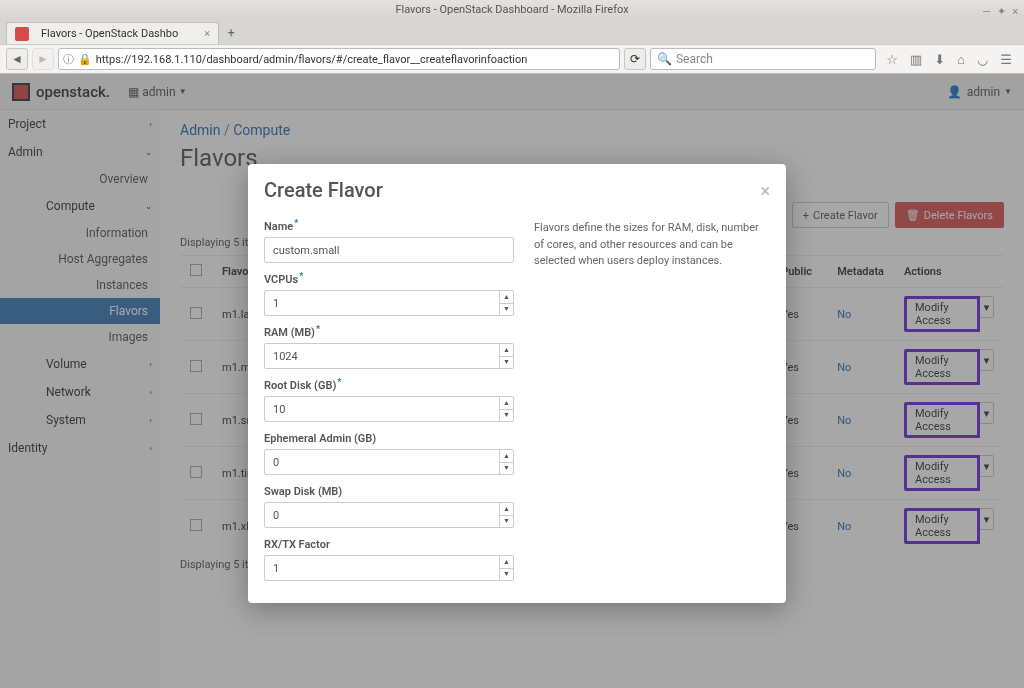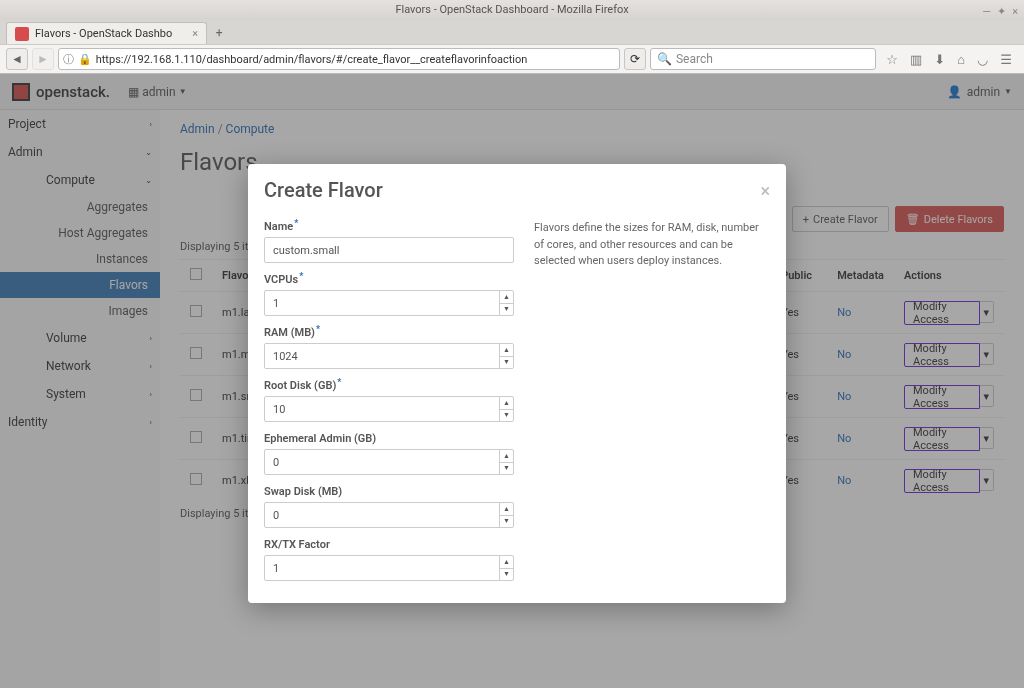--- a/index.html
+++ b/index.html
@@ -1,21 +1,21 @@
 <!DOCTYPE html>
 <html><head>
 <meta charset="utf-8">
 <style>
 *{box-sizing:border-box;margin:0;padding:0;font-family:-apple-system,BlinkMacSystemFont,"Segoe UI",Roboto,sans-serif}
 body{background:#d9d7d5;font-size:12px;color:#333;overflow:hidden;width:1024px;height:688px;position:relative}
 
 .win-title{height:20px;background:linear-gradient(#e4e1de,#d6d3d0);text-align:center;font-size:11px;color:#555;line-height:20px;position:relative}
 .win-ctrl{position:absolute;right:6px;top:2px;display:flex;gap:6px;color:#888}
 .tab-strip{height:24px;background:#d8d6d3;display:flex;align-items:flex-end;padding-left:6px}
-.browser-tab{background:#f0eeeb;height:22px;border-radius:3px 3px 0 0;padding:0 8px;display:flex;align-items:center;gap:6px;font-size:11px;border:1px solid #c0beba;border-bottom:none}
+.browser-tab{background:#f0eeeb;height:22px;border-radius:3px 3px 0 0;padding:0 8px;display:flex;align-items:center;gap:12px;font-size:11px;border:1px solid #c0beba;border-bottom:none}
 .browser-tab .fav{width:14px;height:14px;background:#d64c4c;border-radius:2px}
 .browser-tab .x{margin-left:14px;color:#888}
 .new-tab{width:24px;height:22px;display:flex;align-items:center;justify-content:center;color:#666}
 
 .urlrow{height:30px;background:#f5f3f1;border-top:1px solid #ccc;border-bottom:1px solid #bbb;display:flex;align-items:center;padding:0 6px;gap:4px}
 .navbtn{width:22px;height:22px;border:1px solid #c8c6c3;border-radius:3px;background:#efedeb;display:flex;align-items:center;justify-content:center;color:#666}
 .urlbox{flex:0 0 562px;height:22px;border:1px solid #bdbbba;border-radius:3px;background:#fff;display:flex;align-items:center;padding:0 4px;gap:4px;font-size:11px}
 .urlbox .txt{flex:1;white-space:nowrap;overflow:hidden}
 .reload{width:22px;height:22px;border:1px solid #c8c6c3;border-radius:3px;background:#efedeb;display:flex;align-items:center;justify-content:center}
 .searchbox{flex:1;height:22px;border:1px solid #bdbbba;border-radius:3px;background:#fff;display:flex;align-items:center;padding:0 6px;gap:4px;color:#888}
@@ -30,34 +30,34 @@
 .osuser{margin-left:auto;display:flex;align-items:center;gap:4px;color:#555;font-size:12px}
 
 .layout{display:flex;height:578px}
 .sidebar{width:160px;background:#f9f9f9;font-size:12px}
 .side-sec{height:28px;display:flex;align-items:center;padding:0 8px;color:#333;justify-content:space-between}
 .side-sub{height:26px;display:flex;align-items:center;justify-content:flex-end;padding-right:12px;color:#555}
 .side-sub.sel{background:#3678b5;color:#fff}
 .side-indent{padding-left:46px;justify-content:space-between}
 
 .main{flex:1;background:#fff;padding:12px 20px}
-.bc{font-size:12px;color:#888;margin-bottom:12px}
+.bc{font-size:14px;color:#888;margin-bottom:6px}
 .bc a{color:#2a6db5;text-decoration:none}
 .h1{font-size:24px;font-weight:400;color:#555;margin:6px 0 30px}
 .toolbar{display:flex;justify-content:flex-end;gap:6px;margin-bottom:8px}
 .tb-search{width:26px;height:26px;border:1px solid #ccc;border-radius:2px;display:flex;align-items:center;justify-content:center}
 .btn{height:26px;border:1px solid #ccc;border-radius:2px;padding:0 10px;display:flex;align-items:center;font-size:11px;background:#fff;color:#555;gap:4px}
 .btn.danger{background:#d9534f;border-color:#d9534f;color:#fff}
 .count{font-size:11px;color:#555;margin:6px 0}
 table{width:100%;border-collapse:collapse;font-size:11px}
 th,td{text-align:left;padding:8px 10px;border-top:1px solid #eee}
 th{color:#333;font-weight:600}
 .cb{width:12px;height:12px;border:1px solid #aaa;display:inline-block}
 .act-btn{display:inline-flex}
-.act-btn .l{border:1px solid #6d28d9;border-radius:2px 0 0 2px;height:24px;padding:0 8px;display:flex;align-items:center;font-size:11px}
+.act-btn .l{border:3px solid #6d28d9;border-radius:2px 0 0 2px;height:36px;padding:0 8px;display:flex;align-items:center;font-size:11px}
 .act-btn .r{border:1px solid #ccc;border-left:none;border-radius:0 2px 2px 0;height:22px;width:18px;display:flex;align-items:center;justify-content:center}
 .link{color:#2a6db5}
 
 .overlay{position:absolute;inset:0;background:rgba(60,60,60,.45)}
 .modal{position:absolute;left:248px;top:90px;width:538px;background:#fff;border-radius:4px;box-shadow:0 6px 28px rgba(0,0,0,.3)}
 .mhead{padding:14px 16px;display:flex;align-items:center;justify-content:space-between}
 .mhead h2{font-size:20px;font-weight:500;color:#555}
 .mhead .close{color:#bbb;font-size:18px}
 .mtabs{display:flex;gap:0;padding:0 12px 8px}
 .mtab{padding:7px 14px;font-size:12px;border-radius:3px;color:#2a6db5}
@@ -140,26 +140,29 @@
   <div class="layout">
     <div class="sidebar">
       <div class="side-sec">
           <span>Project</span>
           <span class="caret">›</span>
         </div>
       <div class="side-sec">
           <span>Admin</span>
           <span class="caret">⌄</span>
         </div>
+      <div class="side-sub">
+          <span>Overview</span>
+        </div>
       <div class="side-sec side-indent">
           <span>Compute</span>
           <span class="caret">⌄</span>
         </div>
       <div class="side-sub">
-          <span>Aggregates</span>
+          <span>Information</span>
         </div>
       <div class="side-sub">
           <span>Host Aggregates</span>
         </div>
       <div class="side-sub">
           <span>Instances</span>
         </div>
       <div class="side-sub sel">
           <span>Flavors</span>
         </div>

